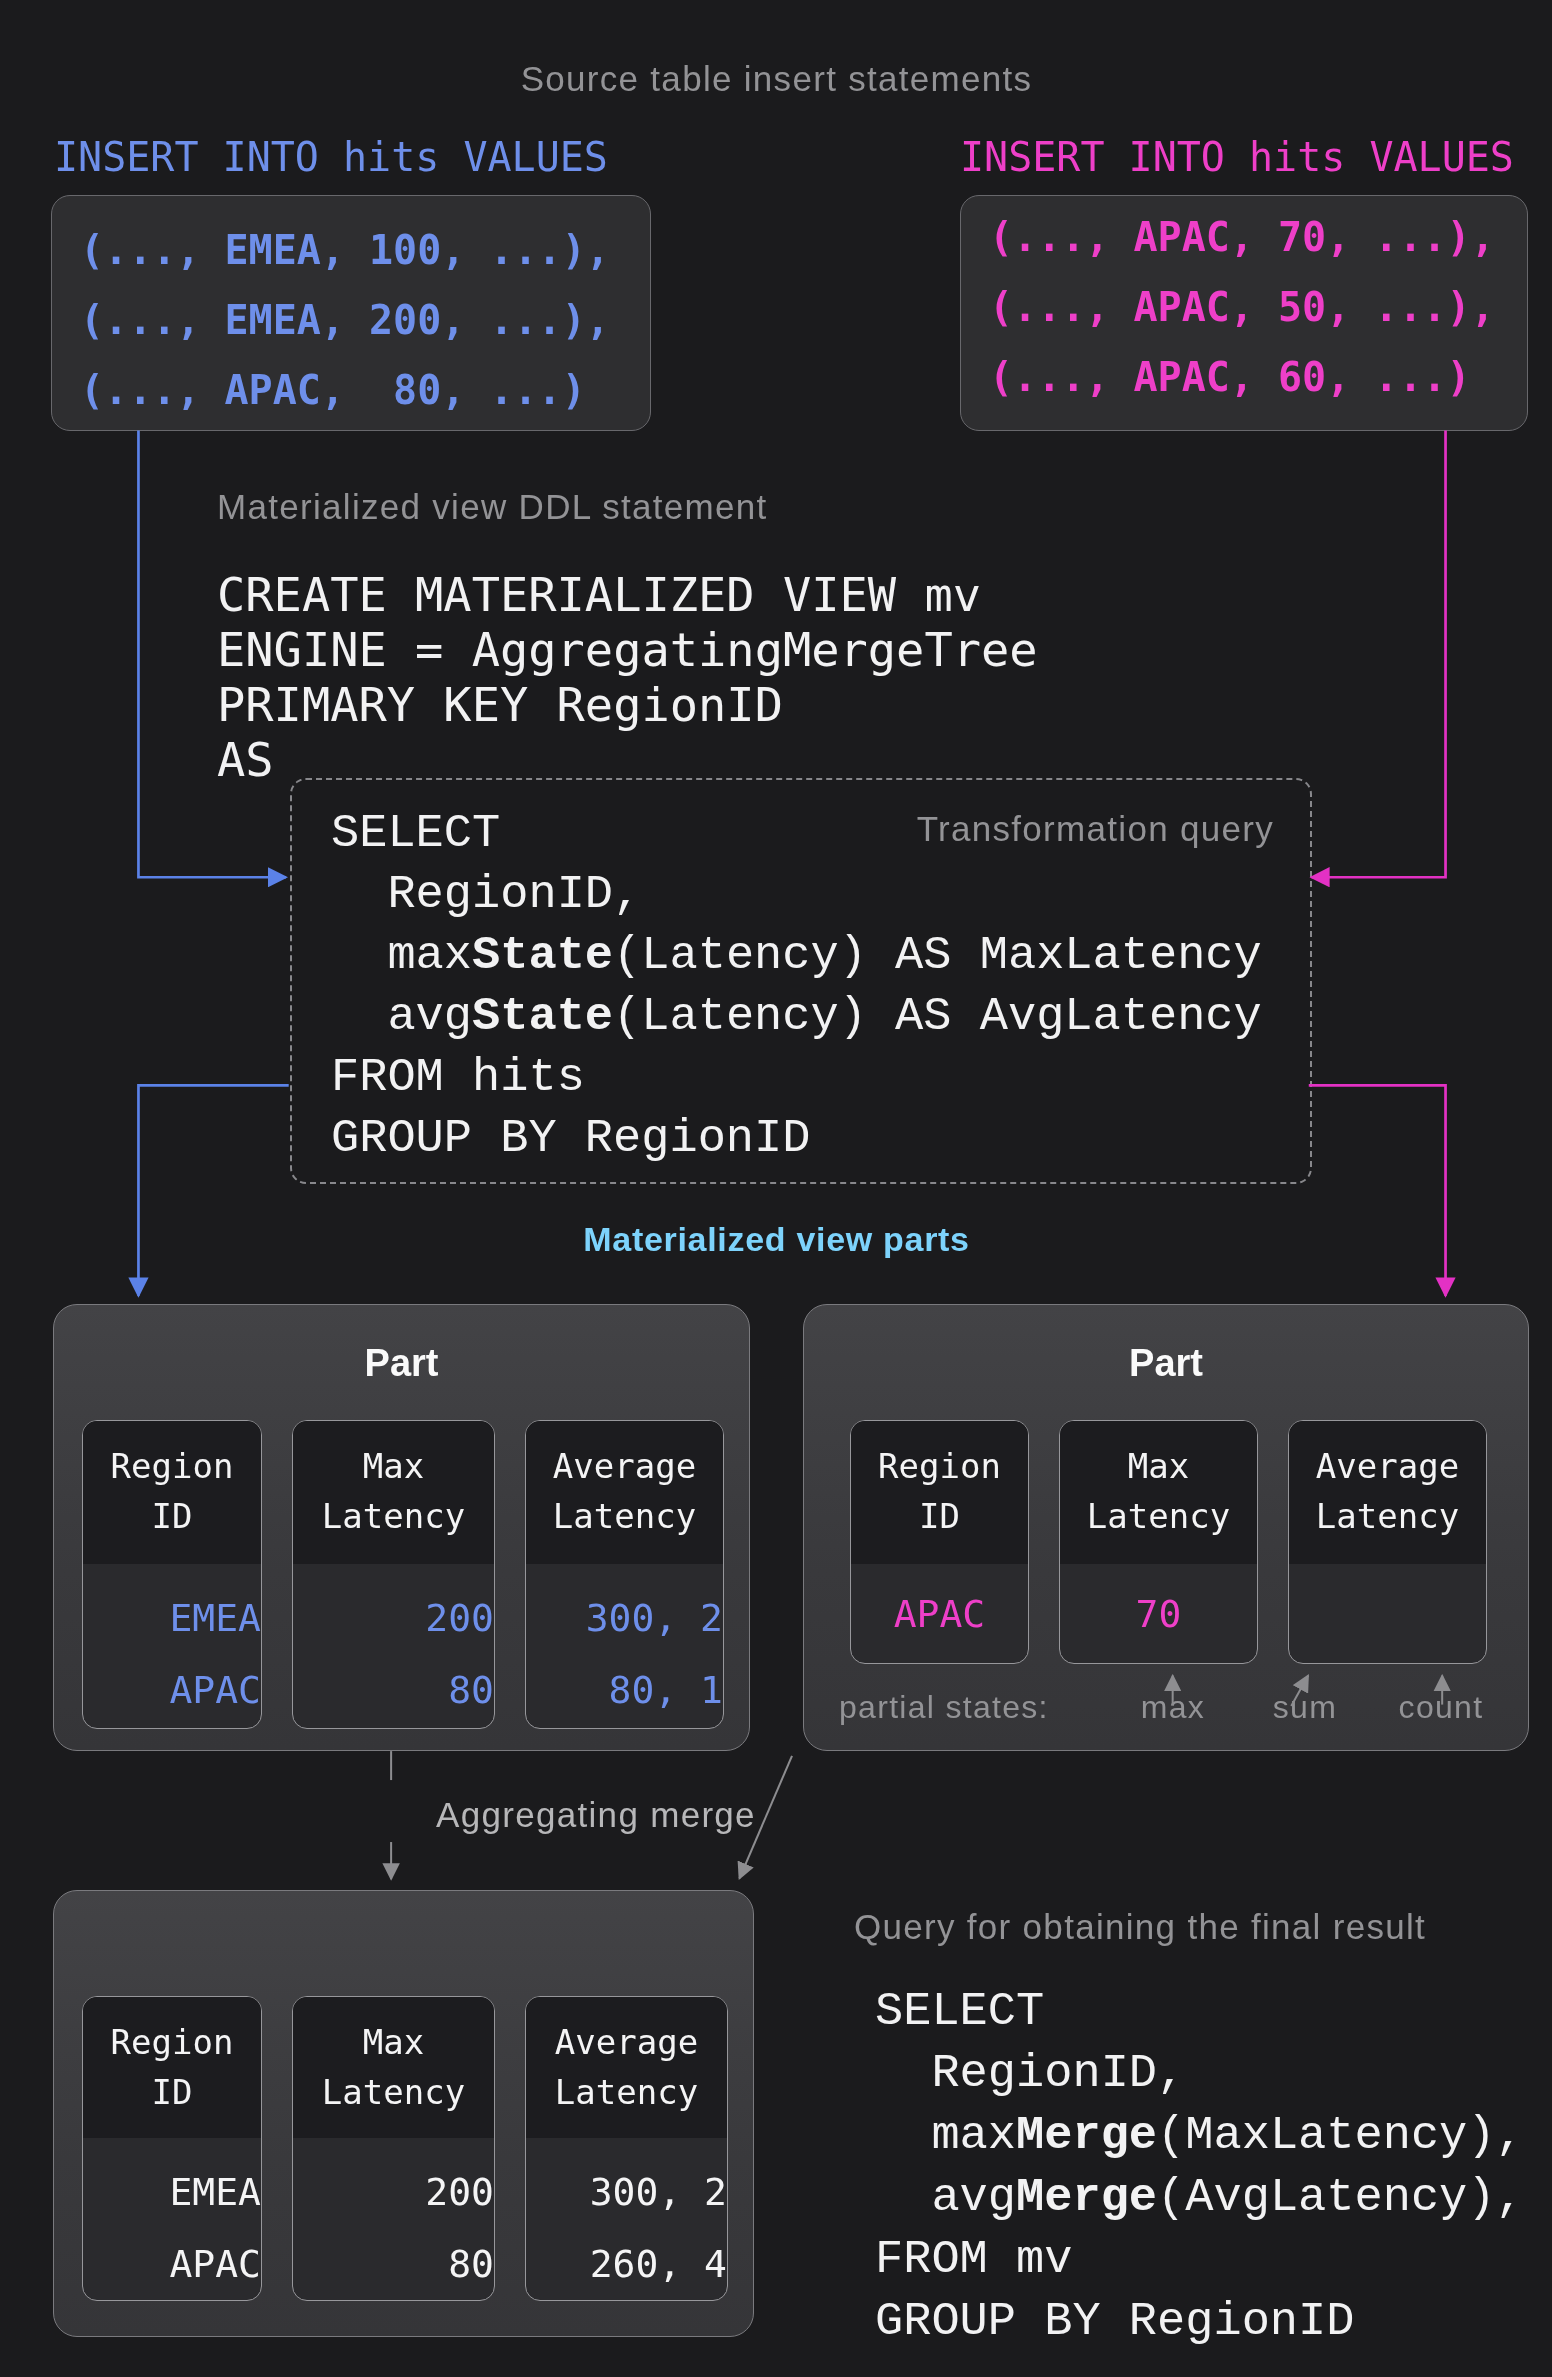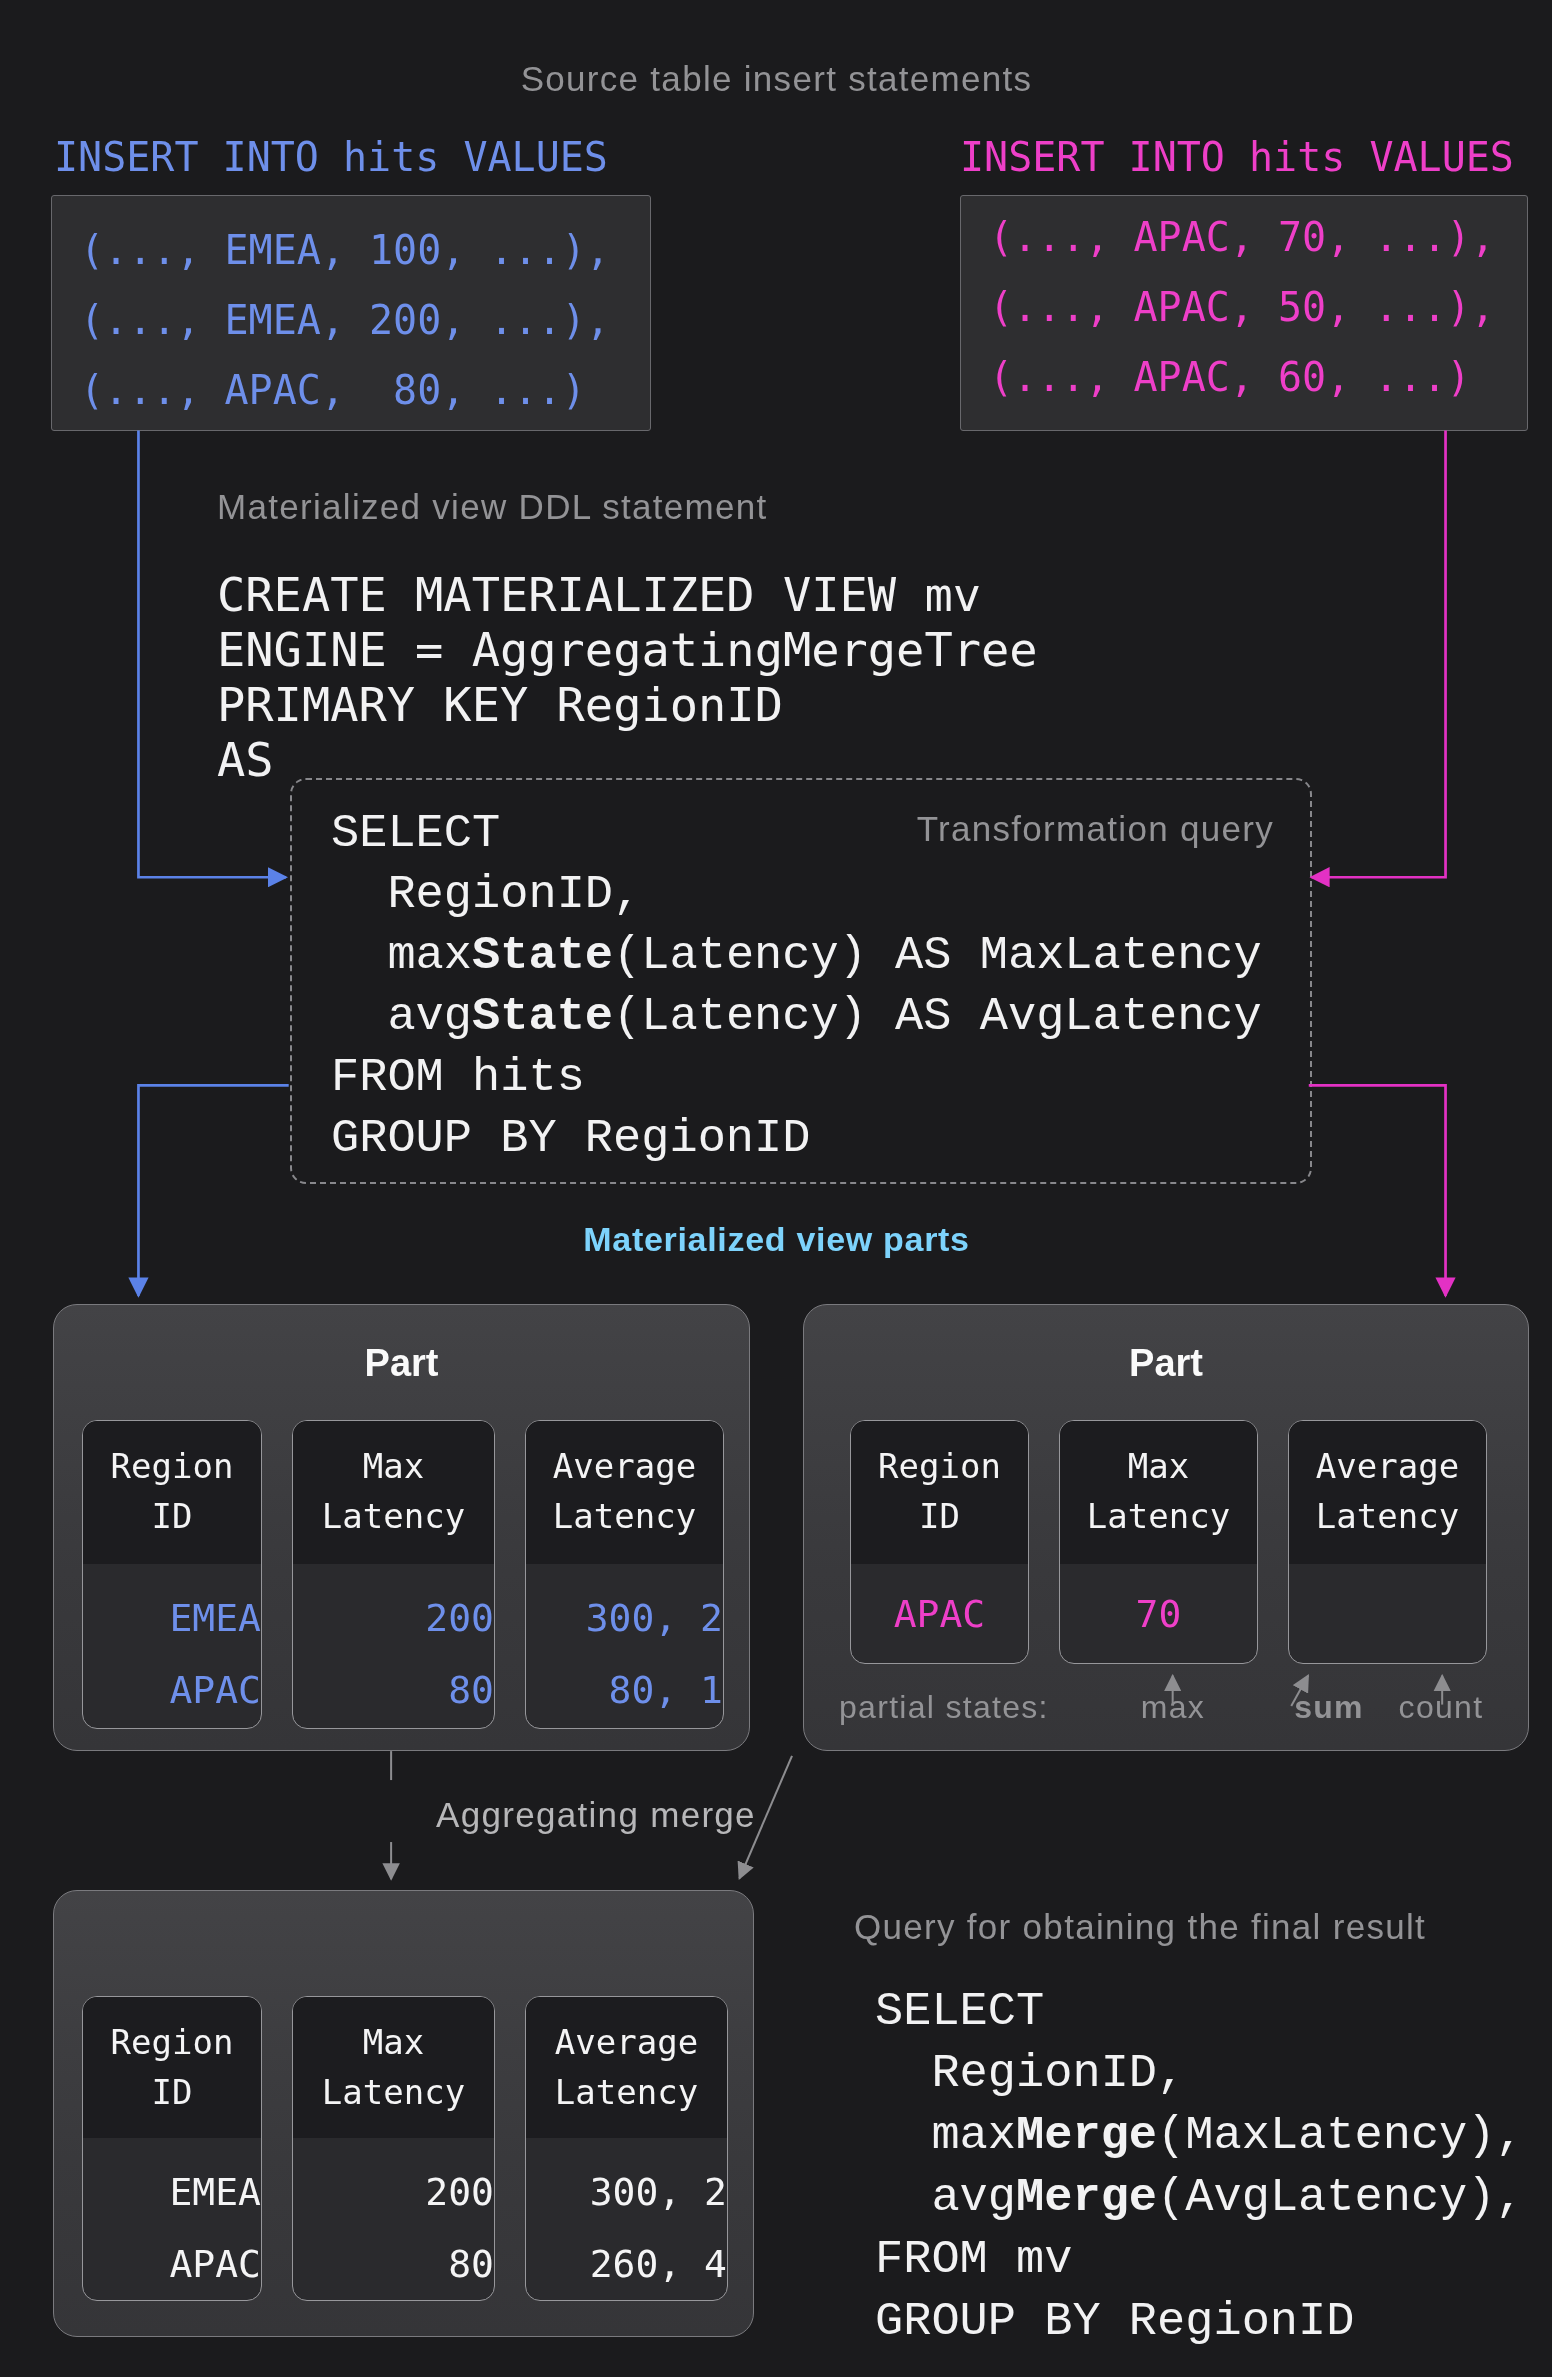--- a/index.html
+++ b/index.html
@@ -5,21 +5,21 @@
   html,body{margin:0;padding:0;background:#1b1b1d;}
   body{width:1553px;height:2377px;position:relative;overflow:hidden;
        font-family:"Liberation Sans",sans-serif;color:#f2f2f3;}
   .abs{position:absolute;}
   .graylab{color:var(--gray_text);font-size:35px;letter-spacing:1.3px;}
   .mono{font-family:"DejaVu Sans Mono",monospace;white-space:pre;}
   .codeblock{font-family:Liberation Mono, monospace;white-space:pre;}
   .codeblock .code-line{white-space:pre;}
   .seg-b{font-weight:bold;}
   
-  .insert-box{background:var(--panel_bg);border:1.3px solid var(--panel_border);border-radius:3px;}
+  .insert-box{background:var(--panel_bg);border:1.3px solid var(--panel_border);border-radius:19px;font-weight:bold;}
   .insert-code{font-size:40px;line-height:70px;}
   .ins-blue{color:var(--blue_text);}
   .ins-pink{color:var(--pink_text);}
   .insert-label{font-size:40px;line-height:40px;}
   
   .bigcode{font-size:47px;color:#f2f2f3;}
   
   .dashed-box{border:2px dashed #88888c;border-radius:16px;background:transparent;}
   
   .bigbox{background:linear-gradient(180deg,#434346 0%,#39393c 60%,#353538 100%);
@@ -124,21 +124,21 @@
           <div class="val-pink">70</div>
         </div>
       </div>
       <div class="card" style="width: 197px;">
         <div class="card-head" style="white-space: pre;">Average
 Latency</div>
       </div>
     </div>
   <div class="abs partial" style="left:35px;top:384px;">partial states:</div>
   <div class="abs partial center-x" style="left:369px;top:384px;">max</div>
-  <div class="abs partial center-x" style="left:525px;top:384px;font-weight:bold;">sum</div>
+  <div class="abs partial center-x" style="left:501px;top:384px;">sum</div>
   <div class="abs partial center-x" style="left:637px;top:384px;">count</div>
 </div>
 
 <div class="abs agg-label" style="left:404px;width:384px;top:1795px;text-align:center;">Aggregating merge</div>
 
 <div class="abs bigbox" style="left:53px;top:1890px;width:699px;height:445px;">
   <div class="cards" style="left:28px;top:105px;height:305px;">
       <div class="card" style="width: 178px;">
         <div class="card-head" style="white-space: pre;">Region
 ID</div>

